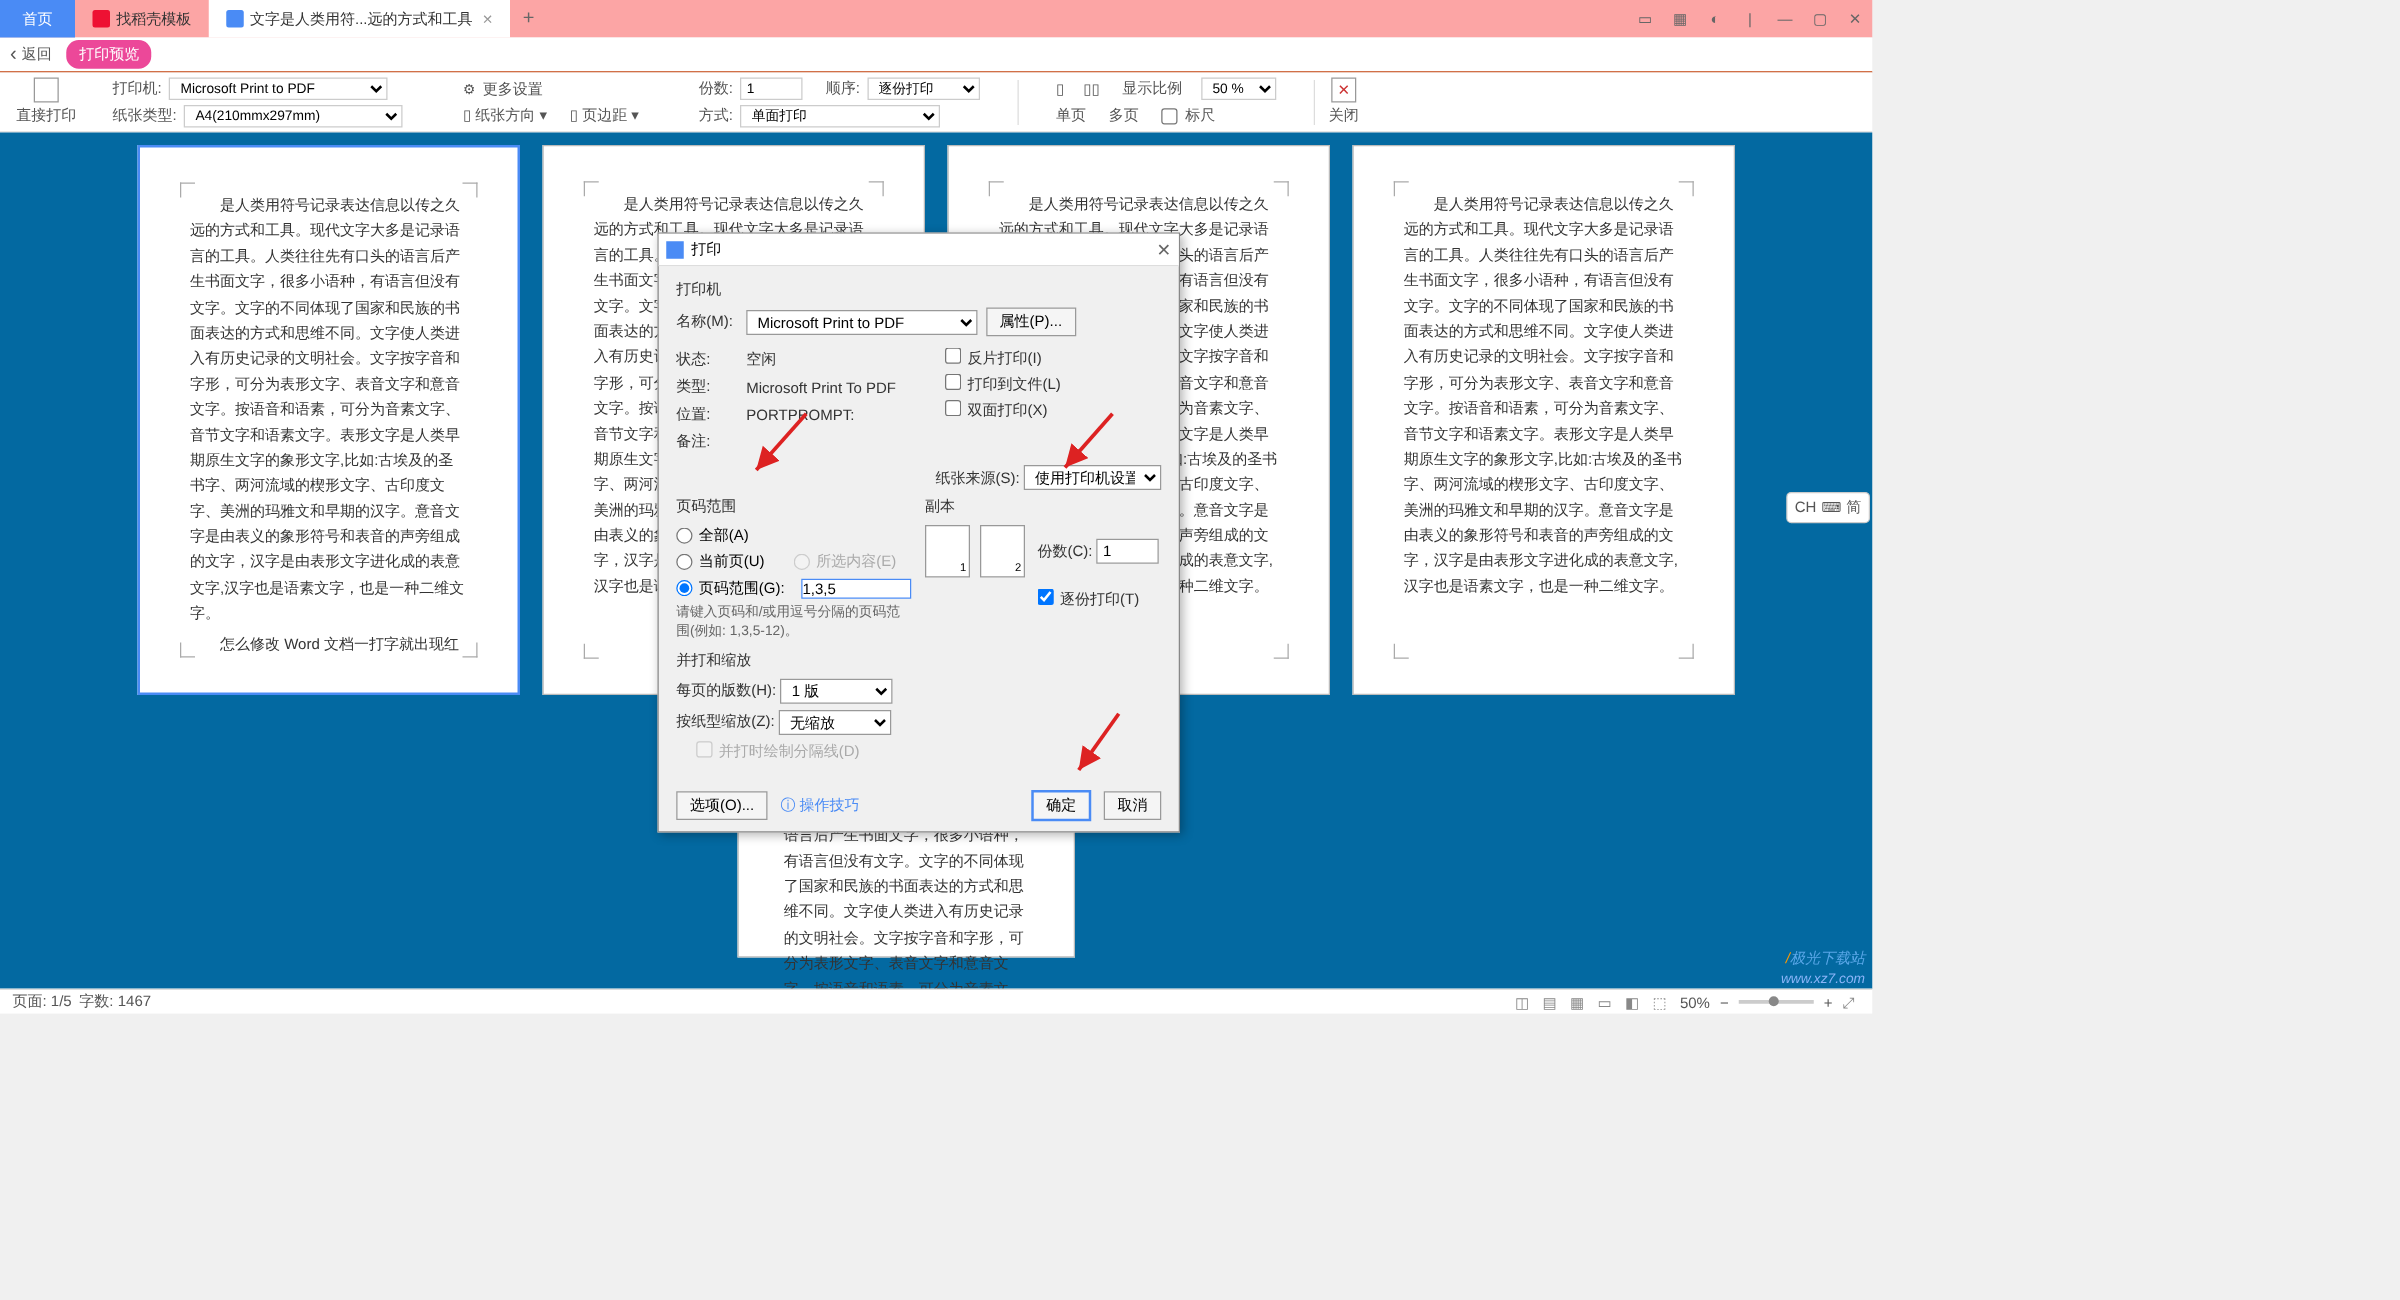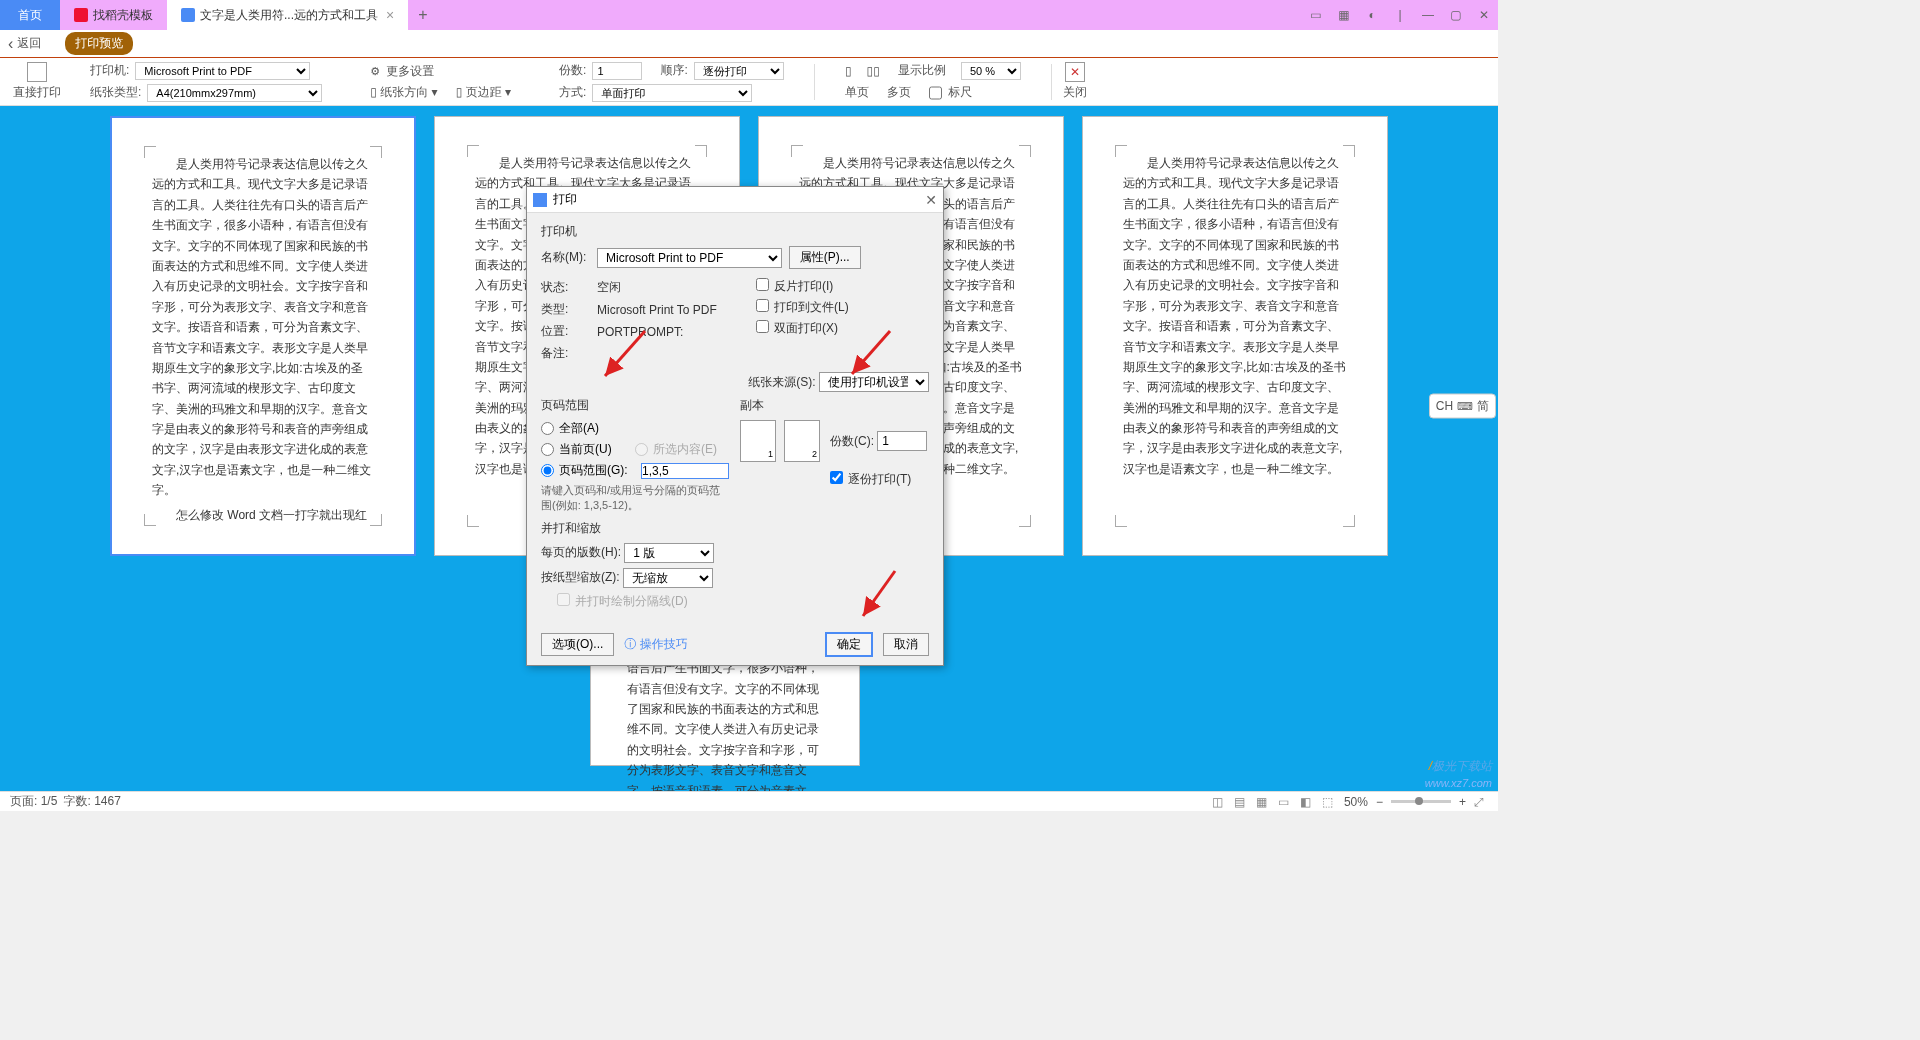--- a/index.html
+++ b/index.html
@@ -1,39 +1,39 @@
 <!DOCTYPE html>
 <html><head>
 <meta charset="utf-8">
 <style>
 *{box-sizing:border-box;margin:0;padding:0;font-family:"Microsoft YaHei",Arial,sans-serif;font-size:12px}
 body{background:#f0f0f0;overflow:hidden;width:1498px;height:811px;position:relative}
-.titlebar{height:30px;background:#f0abfc;display:flex;align-items:center}
+.titlebar{height:30px;background:#fca5a5;display:flex;align-items:center}
 .tab{height:30px;display:flex;align-items:center;padding:0 14px;cursor:pointer;color:#333;position:relative}
 .tab.home{background:#4a8bf5;color:#fff;padding:0 18px}
 .tab.dk{background:#fff}
 .tab .ic{width:14px;height:14px;margin-right:5px;display:inline-block}
 .tab .red{background:#e13;border-radius:2px}
 .tab .blue{background:#4a8bf5;border-radius:2px}
 .tab .close{margin-left:8px;color:#999;font-size:14px}
 .tab.plus{padding:0 10px;color:#666;font-size:16px}
 .winctrl{margin-left:auto;display:flex;align-items:center}
 .winctrl span{width:28px;height:30px;display:flex;align-items:center;justify-content:center;color:#666;cursor:pointer}
 .toolbar{height:28px;background:#fff;border-bottom:1px solid #c2410c;display:flex;align-items:center;padding:0 8px}
 .back{color:#555;cursor:pointer;display:flex;align-items:center}
 .back::before{content:"‹";font-size:16px;margin-right:4px}
-.ppill{background:#a16207;color:#fff;padding:3px 10px;border-radius:10px;margin-left:24px;cursor:pointer}
+.ppill{background:#ec4899;color:#fff;padding:3px 10px;border-radius:10px;margin-left:12px;cursor:pointer}
 .ribbon{height:48px;background:#fff;border-bottom:1px solid #ddd;display:flex;align-items:center;padding:0 8px}
 .rgrp{display:flex;flex-direction:column;align-items:center;margin:0 5px;font-size:11px;color:#555}
 .rgrp .ic{width:20px;height:20px;border:1px solid #999;margin-bottom:2px}
 .rline{display:flex;flex-direction:column;gap:4px;margin:0 24px}
 .rrow{display:flex;align-items:center;gap:6px;font-size:11px;color:#555}
 .rrow select,.rrow input{border:1px solid #ccc;height:18px;font-size:11px;padding:0 4px;background:#fff}
 .rsep{width:1px;height:36px;background:#ddd;margin:0 6px}
-.preview{position:absolute;top:106px;left:0;right:0;bottom:20px;background:#0ea5e9;overflow:hidden;padding:10px 0}
+.preview{position:absolute;top:106px;left:0;right:0;bottom:20px;background:#0369a1;overflow:hidden;padding:10px 0}
 .pages{display:flex;gap:18px;padding:0 110px}
 .page{width:315px;height:440px;background:#fff;border:1px solid #bbb;padding:36px 40px;font-size:11px;line-height:1.7;color:#333;position:relative}
 .page.sel{border:2px solid #4a8bf5}
 .page .crop{position:absolute;width:12px;height:12px;border:1px solid #aaa}
 .page .tl{top:28px;left:32px;border-right:none;border-bottom:none}
 .page .tr{top:28px;right:32px;border-left:none;border-bottom:none}
 .page .bl{bottom:28px;left:32px;border-right:none;border-top:none}
 .page .br{bottom:28px;right:32px;border-left:none;border-top:none}
 .page p{text-indent:2em;margin-bottom:4px}
 .pgcont{height:370px;overflow:hidden}

